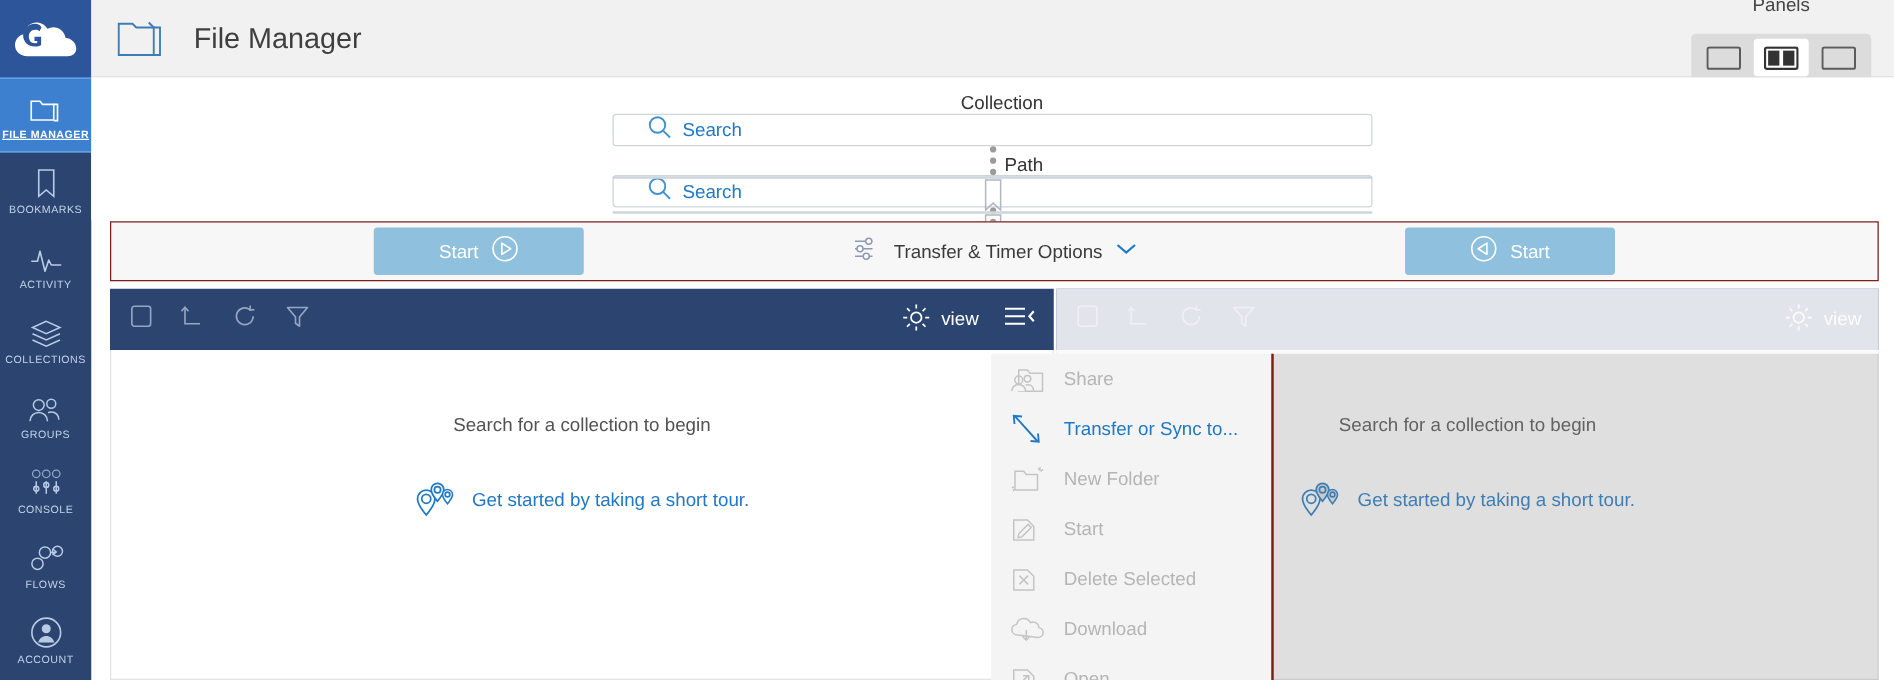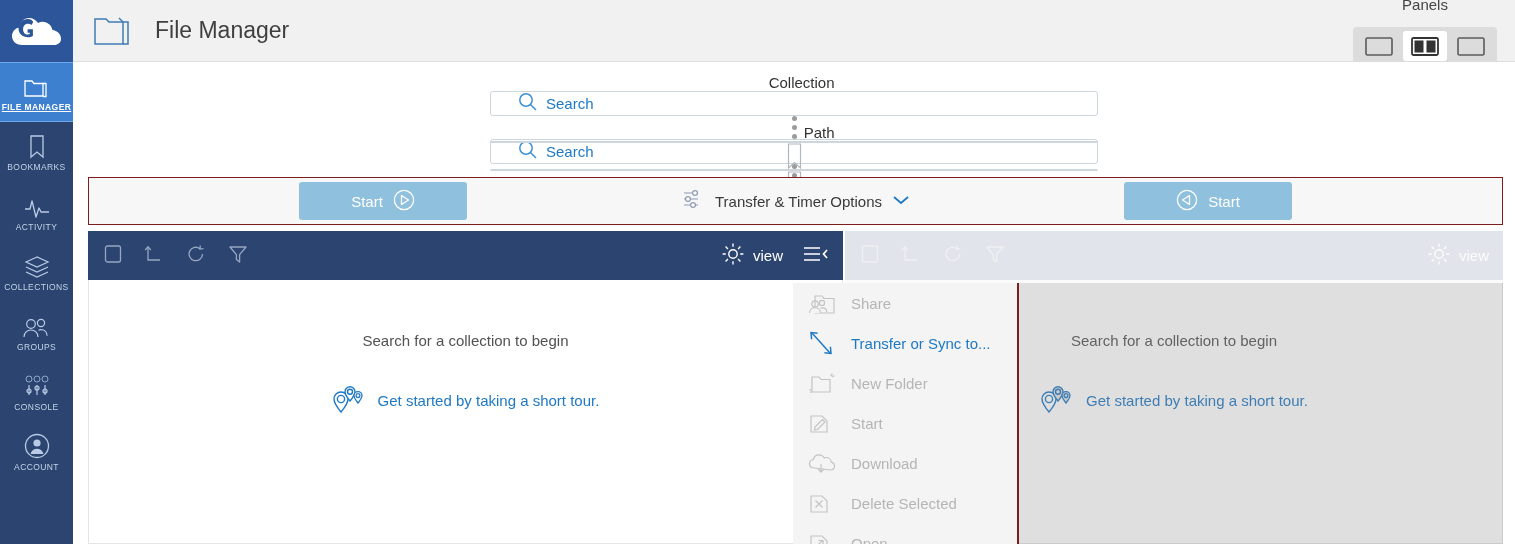--- a/index.html
+++ b/index.html
@@ -238,20 +238,31 @@
         <circle cx="23" cy="4" r="3" fill="none" stroke="#8fa8c9" stroke-width="1"></circle>
         <path d="M7 10v10M15 10v10M23 10v10" stroke="#b9cbe4" stroke-width="1.2"></path>
         <circle cx="7" cy="16" r="2" fill="none" stroke="#b9cbe4" stroke-width="1.2"></circle>
         <circle cx="15" cy="13" r="2" fill="none" stroke="#b9cbe4" stroke-width="1.2"></circle>
         <circle cx="23" cy="16" r="2" fill="none" stroke="#b9cbe4" stroke-width="1.2"></circle>
       </svg>
     </span>
     <span class="rail-label">CONSOLE</span>
   </div>
 
+  <div class="rail-item">
+    <span class="rail-ico">
+      <svg width="30" height="24" viewBox="0 0 30 24">
+          <circle cx="8" cy="16" r="4.5" fill="none" stroke="#b9cbe4" stroke-width="1.2"></circle>
+          <circle cx="14" cy="7" r="4.5" fill="none" stroke="#b9cbe4" stroke-width="1.2"></circle>
+          <circle cx="24" cy="6" r="4" fill="none" stroke="#b9cbe4" stroke-width="1.2"></circle>
+          <path d="M18 7h4M20 4l3 2.5-3 2.5" fill="none" stroke="#b9cbe4" stroke-width="1.2"></path>
+        </svg>
+    </span>
+    <span class="rail-label">FLOWS</span>
+  </div>
 
   <div class="rail-item">
     <span class="rail-ico">
       <svg width="26" height="26" viewBox="0 0 26 26">
           <circle cx="13" cy="13" r="11.5" fill="none" stroke="#b9cbe4" stroke-width="1.3"></circle>
           <circle cx="13" cy="10" r="3.6" fill="#b9cbe4"></circle>
           <path d="M6.5 21c1-3.4 3.5-5.2 6.5-5.2S18.5 17.6 19.5 21z" fill="#b9cbe4"></path>
         </svg>
     </span>
     <span class="rail-label">ACCOUNT</span>
@@ -552,36 +563,36 @@
       <svg width="28" height="24" viewBox="0 0 28 24">
           <path d="M3 21V5h11l5 5v11z" fill="none" stroke="#c4c4c4" stroke-width="1.2"></path>
           <path d="M7 16l7.5-7.5 2.5 2.5L9.5 18.5 6.5 19z" fill="none" stroke="#c4c4c4" stroke-width="1.2"></path>
         </svg>
     </span>
     <span class="menu-label">Start</span>
   </div>
 
   <div class="menu-item">
     <span class="menu-ico">
+      <svg width="28" height="24" viewBox="0 0 28 24">
+          <path d="M3 21V5h11l5 5v11z" fill="none" stroke="#c4c4c4" stroke-width="1.2"></path>
+          <path d="M7.5 9.5l7 7M14.5 9.5l-7 7" stroke="#c4c4c4" stroke-width="1.2"></path>
+        </svg>
+    </span>
+    <span class="menu-label">Delete Selected</span>
+  </div>
+
+  <div class="menu-item">
+    <span class="menu-ico">
       <svg width="30" height="24" viewBox="0 0 30 24">
           <path d="M7.5 17c-3 0-5-1.8-5-4.3 0-2.2 1.6-3.9 3.8-4.2.6-2.8 2.9-4.7 5.7-4.7 2.3 0 4.3 1.3 5.3 3.2.6-.3 1.3-.5 2-.5 2.6 0 4.7 2 4.9 4.6 1.9.4 3.3 1.9 3.3 3.9 0 2.2-1.7 4-4.3 4z" fill="none" stroke="#c4c4c4" stroke-width="1.2"></path>
           <path d="M14 13v8M11 18l3 3.2 3-3.2" fill="none" stroke="#c4c4c4" stroke-width="1.2"></path>
         </svg>
     </span>
     <span class="menu-label">Download</span>
-  </div>
-
-  <div class="menu-item">
-    <span class="menu-ico">
-      <svg width="28" height="24" viewBox="0 0 28 24">
-          <path d="M3 21V5h11l5 5v11z" fill="none" stroke="#c4c4c4" stroke-width="1.2"></path>
-          <path d="M7.5 9.5l7 7M14.5 9.5l-7 7" stroke="#c4c4c4" stroke-width="1.2"></path>
-        </svg>
-    </span>
-    <span class="menu-label">Delete Selected</span>
   </div>
 
   <div class="menu-item">
     <span class="menu-ico">
       <svg width="28" height="24" viewBox="0 0 28 24">
           <path d="M3 21V5h11l5 5v11z" fill="none" stroke="#c4c4c4" stroke-width="1.2"></path>
           <path d="M8.5 15.5l6-6M10.5 9.5h4.5V14" fill="none" stroke="#c4c4c4" stroke-width="1.2"></path>
         </svg>
     </span>
     <span class="menu-label">Open</span>

